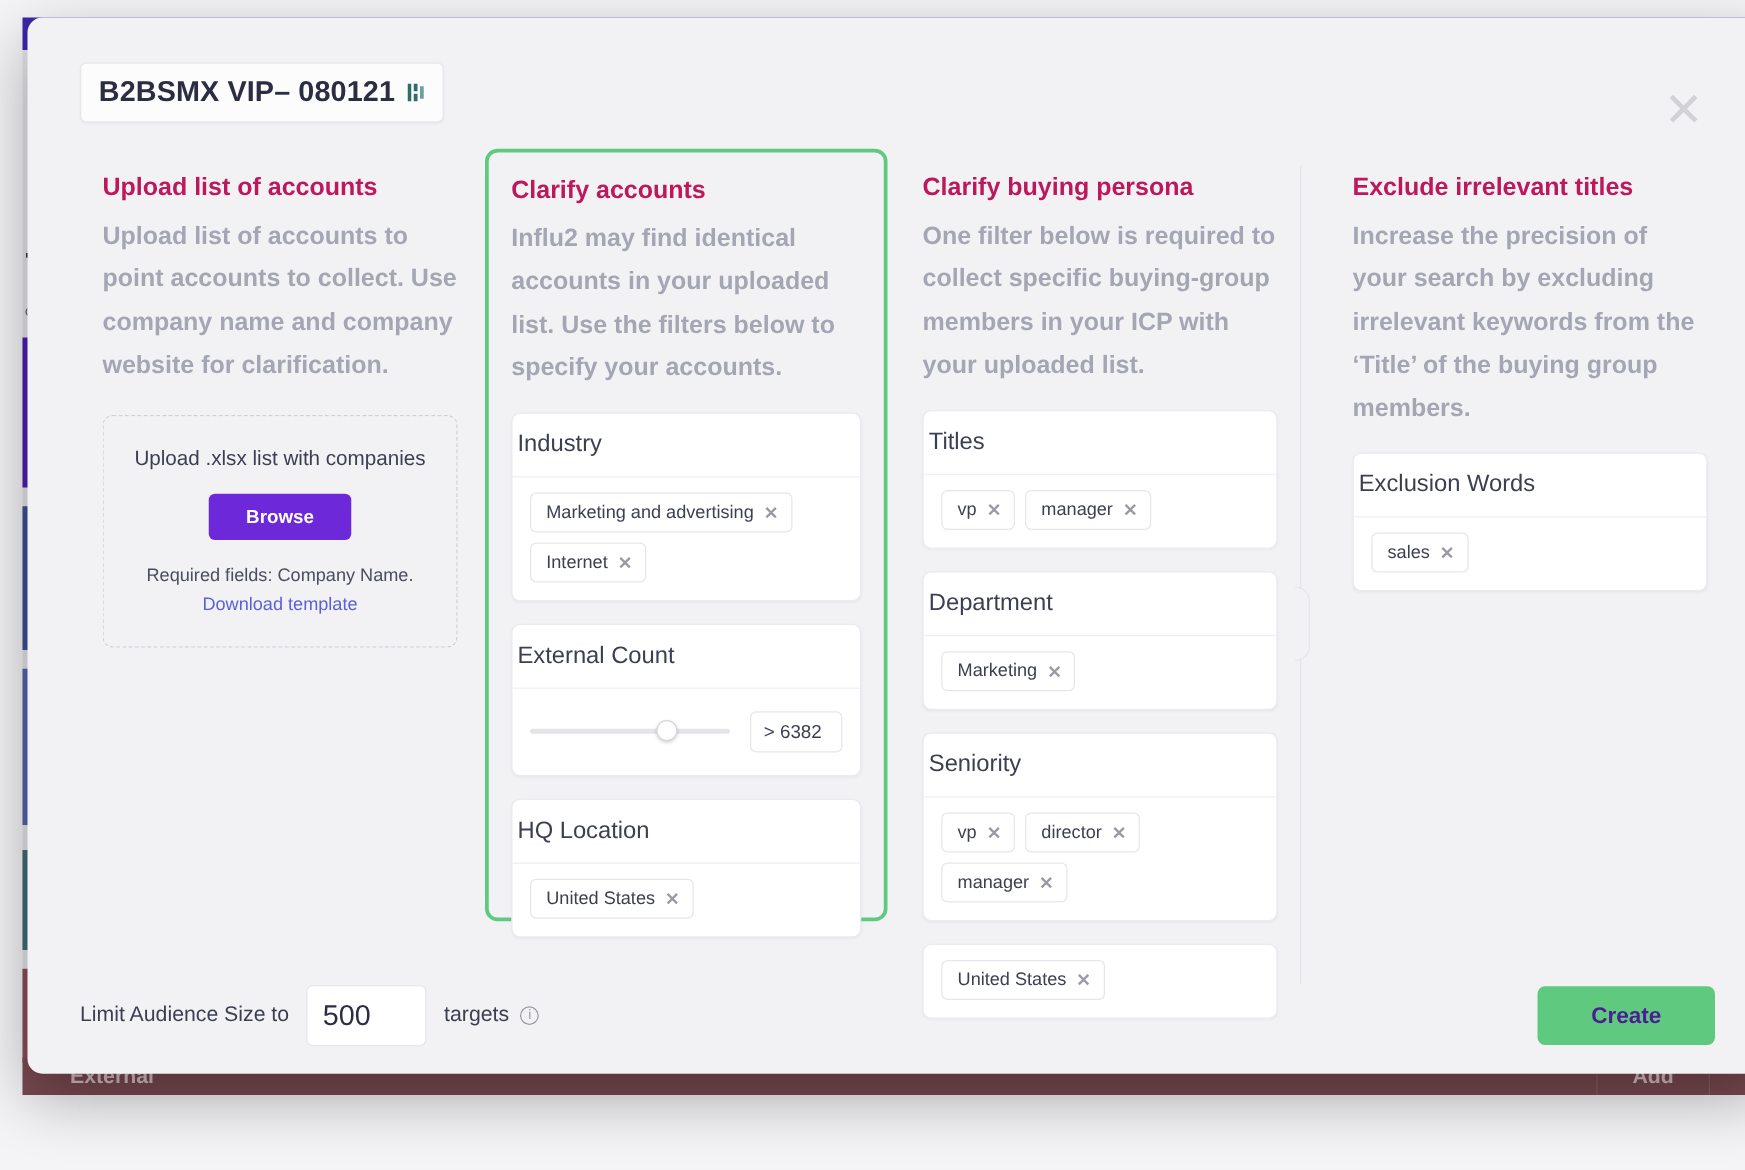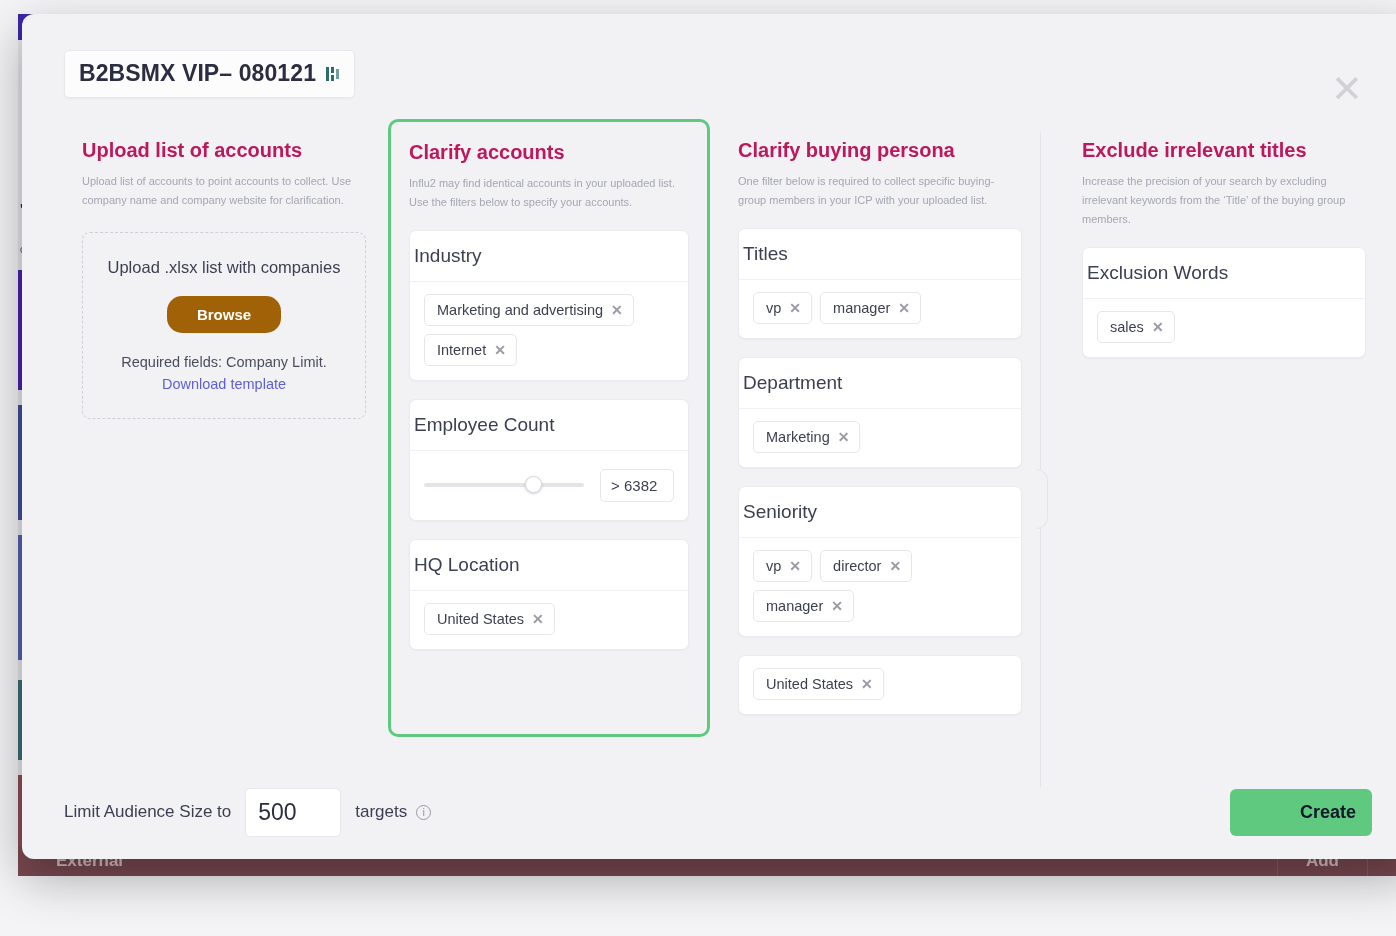--- a/index.html
+++ b/index.html
@@ -111,40 +111,41 @@
     margin-left: 4px;
   }
   .col.highlight .col-inner { padding: 0 18px 0 18px; }
 
   .col-title {
     font-size: 20px; font-weight: bold; color: #be185d;
     margin-top: 20px;
   }
   .col.highlight .col-title { margin-top: 18px; }
   .col-desc {
-    font-size: 11px; color: #a4a6b3; line-height: 1.72;
+    font-size: 20px; color: #a4a6b3; line-height: 1.72;
     margin-top: 10px;
+    font-weight: bold;
   }
 
   
   #dropzone {
     margin-top: 22px;
     border: 1.5px dashed #cfcfd6;
     border-radius: 8px;
     padding: 22px 16px 22px 16px;
     text-align: center;
   }
   #dropzone .dz-title {
     font-size: 16.5px; color: #3c3f52; line-height: 1.5;
   }
   #browse-btn {
     display: inline-block; margin-top: 16px;
-    background: #a16207; color: #fff;
+    background: #6d28d9; color: #fff;
     font-size: 15px; font-weight: bold;
-    border: none; border-radius: 15px;
+    border: none; border-radius: 5px;
     padding: 10px 30px; cursor: pointer;
   }
   #dropzone .dz-req {
     margin-top: 18px; font-size: 14.5px; color: #4a4d5e; line-height: 1.55;
   }
   #dropzone .dz-link { color: #5b5fdb; cursor: pointer; }
 
   
   .filter-card {
     background: #fff;
@@ -224,26 +225,25 @@
   }
   #targets-label { margin-left: 14px; font-size: 17px; color: #3c3f52; }
   #info-icon {
     margin-left: 9px; width: 15px; height: 15px; border-radius: 50%;
     border: 1.3px solid #9a9aa6; color: #9a9aa6;
     font-size: 11px; line-height: 13px; text-align: center;
     display: inline-block; cursor: pointer;
   }
   #create-btn {
     margin-left: auto;
-    background: #5fca7f; color: #0f172a;
+    background: #5fca7f; color: #4c1d95;
     font-size: 18px; font-weight: bold;
     border: none; border-radius: 6px;
-    padding: 13px 16px; width: 142px; cursor: pointer;
+    padding: 13px 3px; width: 142px; cursor: pointer;
     font-family: "Liberation Sans", sans-serif;
-    text-align: right;
   }
 </style>
 </head>
 <body>
 
 <div id="bg-app">
 
   <div id="bg-topbar">
     <span>dev Test - Pansen</span>
     <span class="right">
@@ -301,21 +301,21 @@
 
     <div class="col plain">
       <div class="col-inner">
         <div class="col-title">Upload list of accounts</div>
         <div class="col-desc">Upload list of accounts to point accounts to collect. Use company name and company website for clarification.</div>
 
         <div id="dropzone">
           <div class="dz-title">Upload .xlsx list with companies</div>
           <button id="browse-btn">Browse</button>
           <div class="dz-req">
-            <span>Required fields: Company Limit.</span><br>
+            <span>Required fields: Company Name.</span><br>
             <span class="dz-link">Download template</span>
           </div>
         </div>
       </div>
     </div>
 
     <div class="col highlight">
       <div class="col-inner">
         <div class="col-title">Clarify accounts</div>
         <div class="col-desc">Influ2 may find identical accounts in your uploaded list. Use the filters below to specify your accounts.</div>
@@ -328,21 +328,21 @@
               <span class="x">✕</span>
             </span>
             <span class="tag">
               <span>Internet</span>
               <span class="x">✕</span>
             </span>
           </div>
         </div>
 
         <div class="filter-card">
-          <div class="filter-head">Employee Count</div>
+          <div class="filter-head">External Count</div>
           <div class="slider-row">
             <div class="slider-track">
               <div class="slider-thumb" style="left: 63%;"></div>
             </div>
             <div class="slider-value">&gt; 6382</div>
           </div>
         </div>
 
         <div class="filter-card">
           <div class="filter-head">HQ Location</div>

